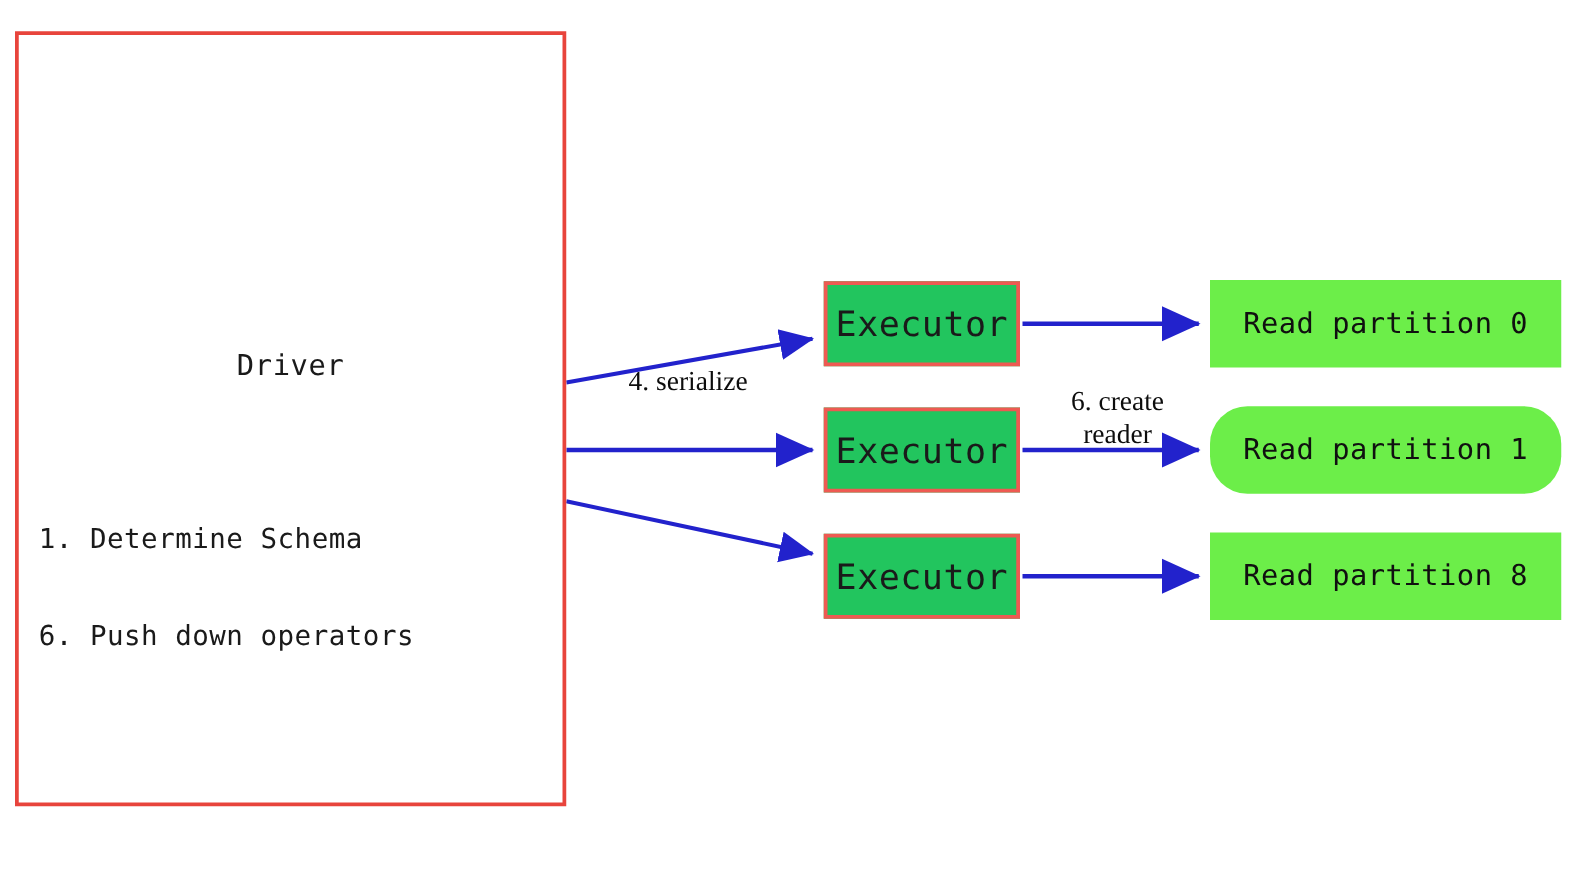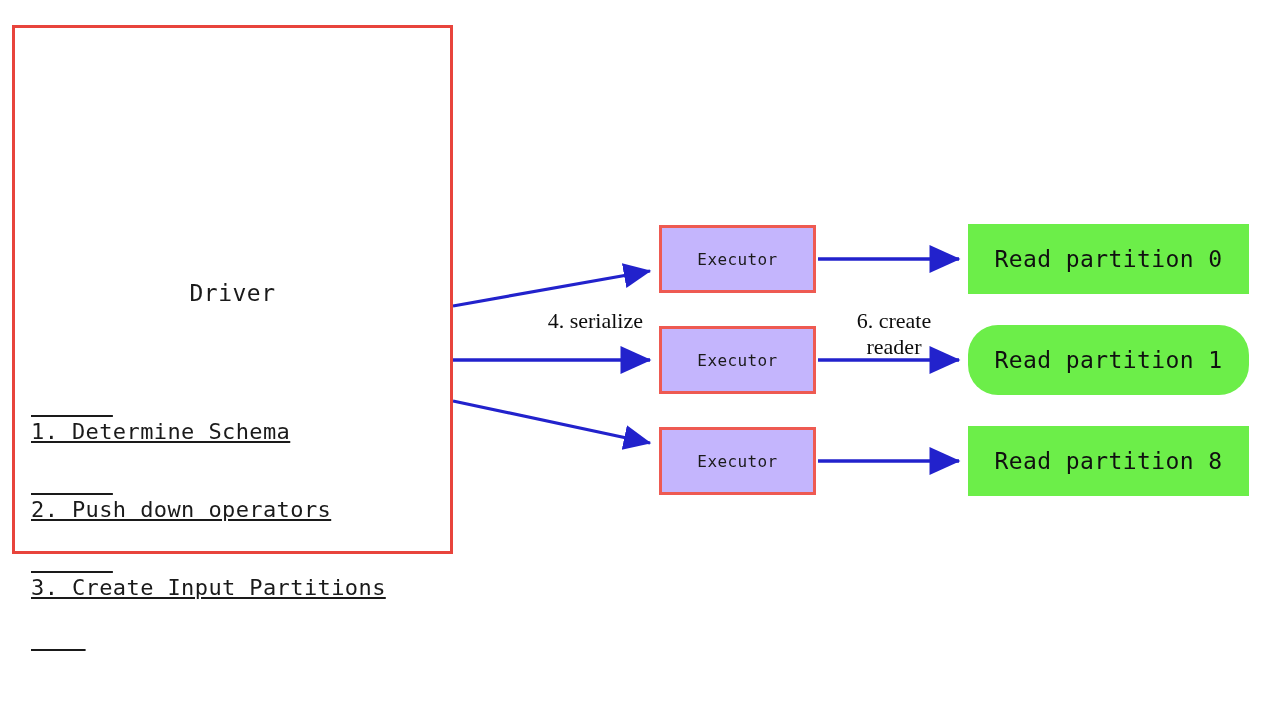--- a/index.html
+++ b/index.html
@@ -28,21 +28,21 @@
     position: absolute;
     box-sizing: border-box;
     display: flex;
     align-items: center;
     justify-content: center;
   }
   .driver-box {
     left: 12px;
     top: 25px;
     width: 441px;
-    height: 529px;
+    height: 620px;
     border: 3px solid #e8443c;
     background: #ffffff;
     display: block;
   }
   .driver-title {
     position: absolute;
     left: 0;
     right: 0;
     top: 252px;
     text-align: center;
@@ -54,32 +54,31 @@
   .driver-steps {
     position: absolute;
     left: 16px;
     top: 339px;
     font-family: "DejaVu Sans Mono", "Liberation Mono", monospace;
     font-size: 22px;
     line-height: 26px;
     color: #1a1a1a;
     letter-spacing: 0.4px;
     white-space: pre;
-    text-decoration: underline;
   }
   .driver-steps .step { display: block; }
 
   .exec-box {
     width: 157px;
     height: 68px;
     left: 659px;
     border: 3px solid #ee5a52;
-    background: #c4b5fd;
+    background: #22c55e;
     font-family: "DejaVu Sans Mono", "Liberation Mono", monospace;
-    font-size: 16px;
+    font-size: 28px;
     color: #1a1a1a;
     letter-spacing: 0.4px;
   }
   .exec-1 { top: 225px; }
   .exec-2 { top: 326px; }
   .exec-3 { top: 427px; }
 
   .part-box {
     width: 281px;
     height: 70px;
@@ -100,23 +99,22 @@
     font-family: "Liberation Serif", "DejaVu Serif", serif;
     font-size: 22px;
     line-height: 26px;
     color: #0d0d0d;
     text-align: center;
     white-space: nowrap;
   }
   .edge-label .ln { display: block; }
   .label-serialize {
     left: 458px;
-    top: 308px;
+    top: 292px;
     width: 185px;
-    text-align: right;
   }
   .label-create {
     left: 826px;
     top: 308px;
     width: 136px;
   }
 </style>
 </head>
 <body>
 
@@ -139,22 +137,21 @@
 
     <line x1="818" y1="360" x2="959" y2="360" stroke="#2222cc" stroke-width="3.6" marker-end="url(#ah)"></line>
 
     <line x1="818" y1="461" x2="959" y2="461" stroke="#2222cc" stroke-width="3.6" marker-end="url(#ah)"></line>
   </svg>
 
   <div class="box driver-box">
     <div class="driver-title">Driver</div>
     <div class="driver-steps">
       <span class="step">1. Determine Schema</span>
-      <span class="step">2. Push down operators</span>
-      <span class="step">3. Create Input Partitions</span>
+      <span class="step">6. Push down operators</span>
     </div>
   </div>
 
   <div class="box exec-box exec-1">Executor</div>
   <div class="box exec-box exec-2">Executor</div>
   <div class="box exec-box exec-3">Executor</div>
 
   <div class="box part-box part-1">Read partition 0</div>
   <div class="box part-box part-2">Read partition 1</div>
   <div class="box part-box part-3">Read partition 8</div>

